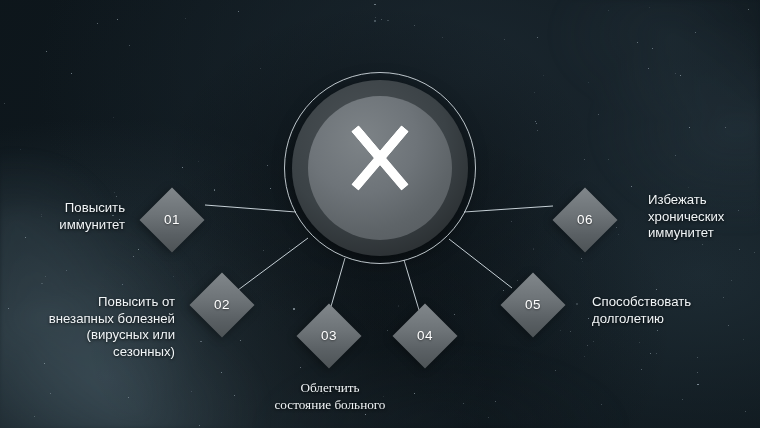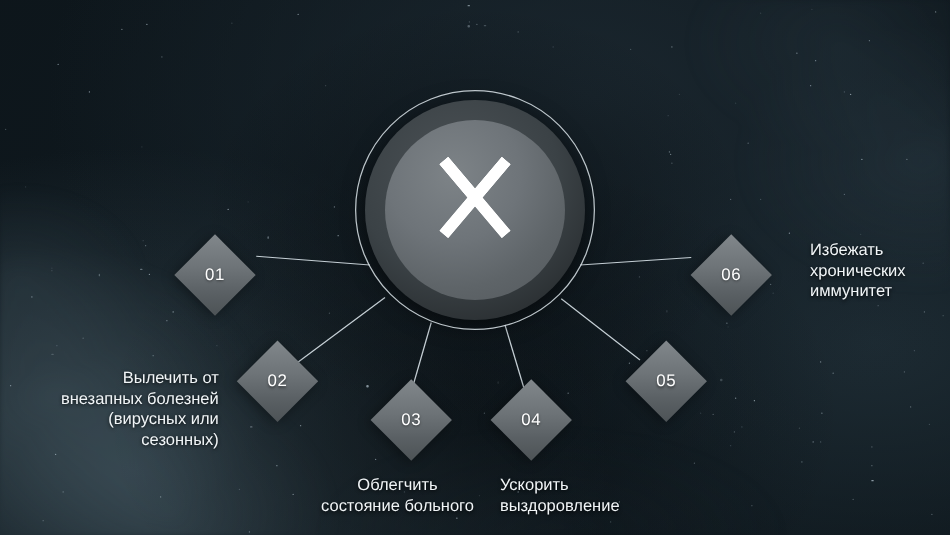--- a/index.html
+++ b/index.html
@@ -276,30 +276,32 @@
   <div class="dia" style="left:402px;top:313px;">
     <span>04</span>
   </div>
   <div class="dia" style="left:510px;top:282px;">
     <span>05</span>
   </div>
   <div class="dia" style="left:562px;top:197px;">
     <span>06</span>
   </div>
 
-
-  <div class="lbl r" style="left:0px;top:294px;width:175px;">Вылечить от
+  <div class="lbl r" style="left:0px;top:200px;width:125px;">Повысить
+иммунитет</div>
+
+  <div class="lbl r" style="left:0px;top:294px;width:175px;">Повысить от
 внезапных болезней
 (вирусных или
 сезонных)</div>
 
-  <div class="lbl c" style="left:228px;top:380px;width:180px;">Облегчить
+  <div class="lbl c" style="left:240px;top:380px;width:180px;font-family:Liberation Serif, serif;">Облегчить
 состояние больного</div>
 
-  <div class="lbl l" style="left:400px;top:380px;width:180px;">Ускорить
-выздоровление</div>
-
+
+  <div class="lbl l" style="left:592px;top:294px;width:165px;">Способствовать
+долголетию</div>
 
   <div class="lbl l" style="left:648px;top:192px;width:112px;">Избежать
 хронических
 иммунитет</div>
 
 </div>
 
 </body></html>

